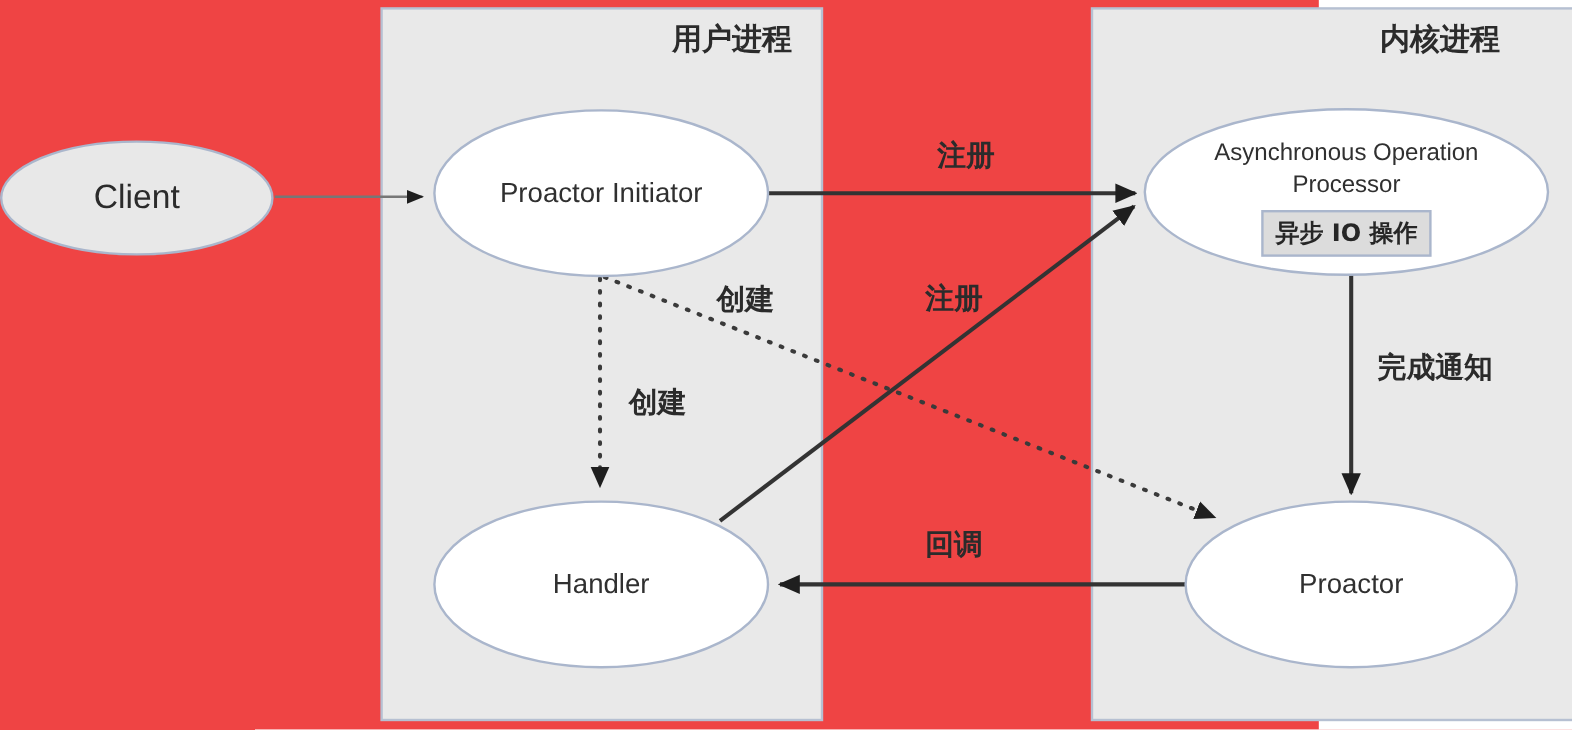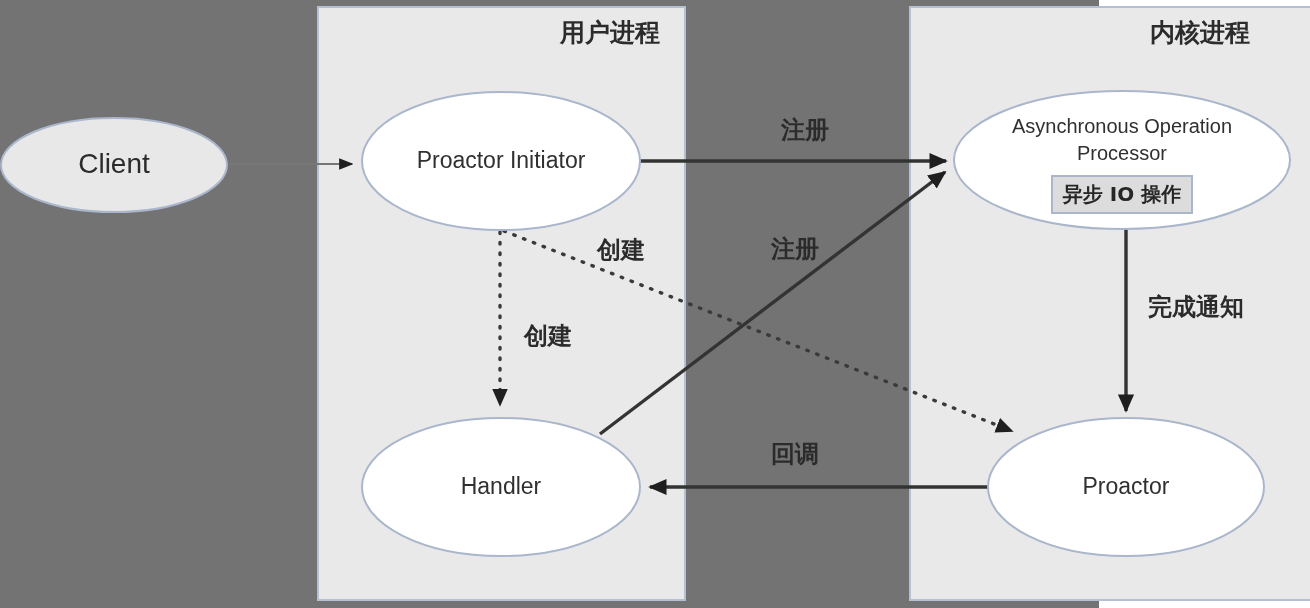--- a/index.html
+++ b/index.html
@@ -10,21 +10,21 @@
   body {
     width: 1310px;
     height: 608px;
     overflow: hidden;
     font-family: "Liberation Sans", "DejaVu Sans", sans-serif;
   }
   #diagram-root {
     position: relative;
     width: 1099px;
     height: 608px;
-    background: #737373;
+    background: #ef4444;
   }
   svg.diagram {
     display: block;
     width: 1310px;
     height: 608px;
   }
   .panel-rect {
     fill: #e9e9e9;
     stroke: #b6c0d2;
     stroke-width: 2;

